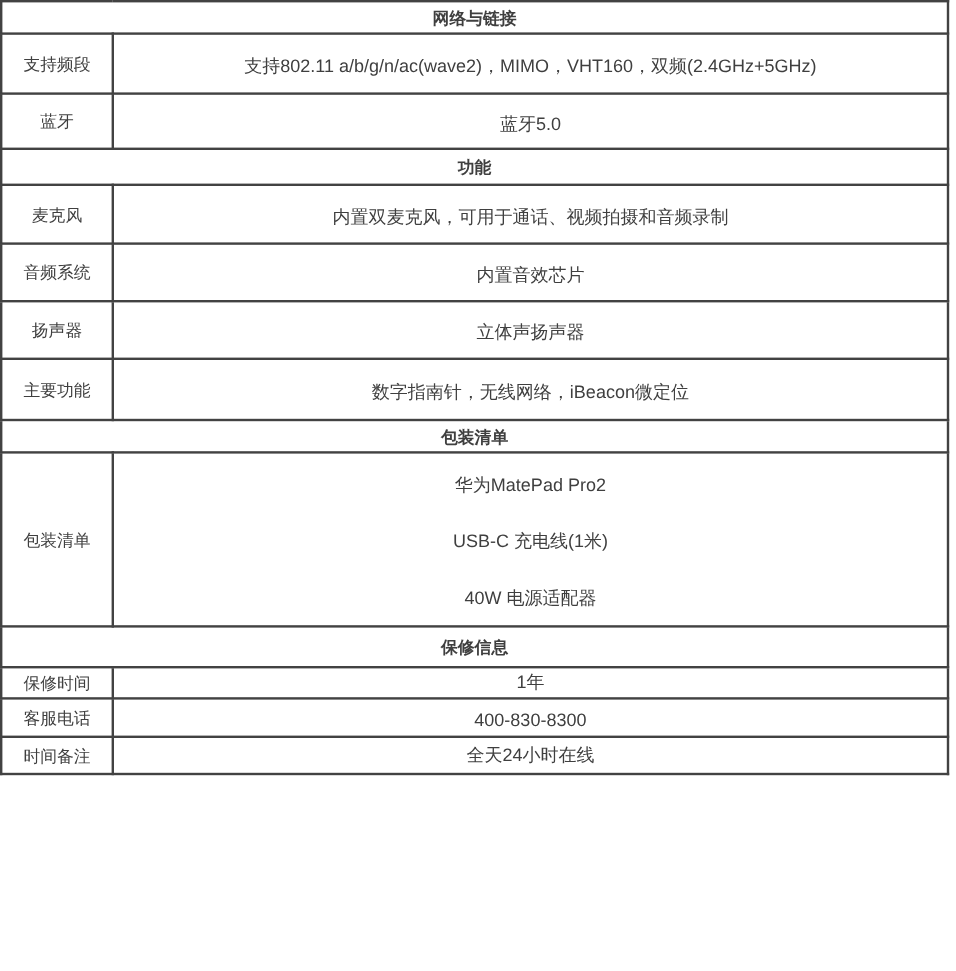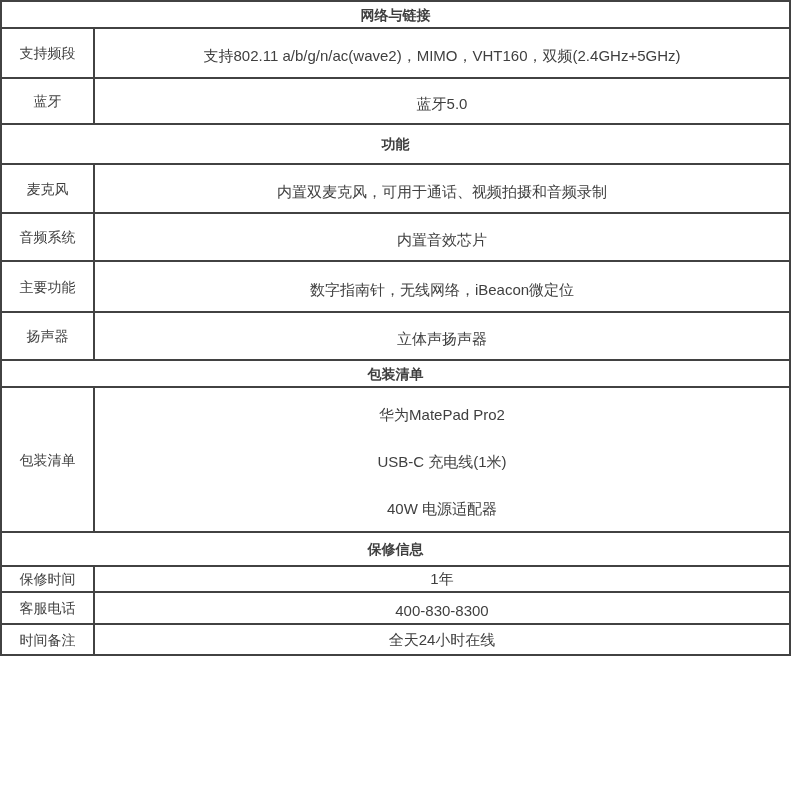--- a/index.html
+++ b/index.html
@@ -59,38 +59,38 @@
   </tr>
   <tr style="height:50px">
     <td class="label">支持频段</td>
     <td class="value shift">支持802.11 a/b/g/n/ac(wave2)，MIMO，VHT160，双频(2.4GHz+5GHz)</td>
   </tr>
   <tr style="height:46px">
     <td class="label">蓝牙</td>
     <td class="value shift">蓝牙5.0</td>
   </tr>
 
-  <tr class="sec" style="height:40px">
+  <tr class="sec" style="height:30px">
     <td colspan="2">功能</td>
   </tr>
   <tr style="height:49px">
     <td class="label">麦克风</td>
     <td class="value shift">内置双麦克风，可用于通话、视频拍摄和音频录制</td>
   </tr>
   <tr style="height:48px">
     <td class="label">音频系统</td>
     <td class="value shift">内置音效芯片</td>
   </tr>
+  <tr style="height:48px">
+    <td class="label">扬声器</td>
+    <td class="value shift">立体声扬声器</td>
+  </tr>
   <tr style="height:51px">
     <td class="label">主要功能</td>
     <td class="value shift">数字指南针，无线网络，iBeacon微定位</td>
-  </tr>
-  <tr style="height:48px">
-    <td class="label">扬声器</td>
-    <td class="value shift">立体声扬声器</td>
   </tr>
 
   <tr class="sec" style="height:27px">
     <td colspan="2">包装清单</td>
   </tr>
   <tr style="height:145px">
     <td class="label">包装清单</td>
     <td class="value pkg">
       <p>华为MatePad Pro2</p>
       <p>USB-C 充电线(1米)</p>

